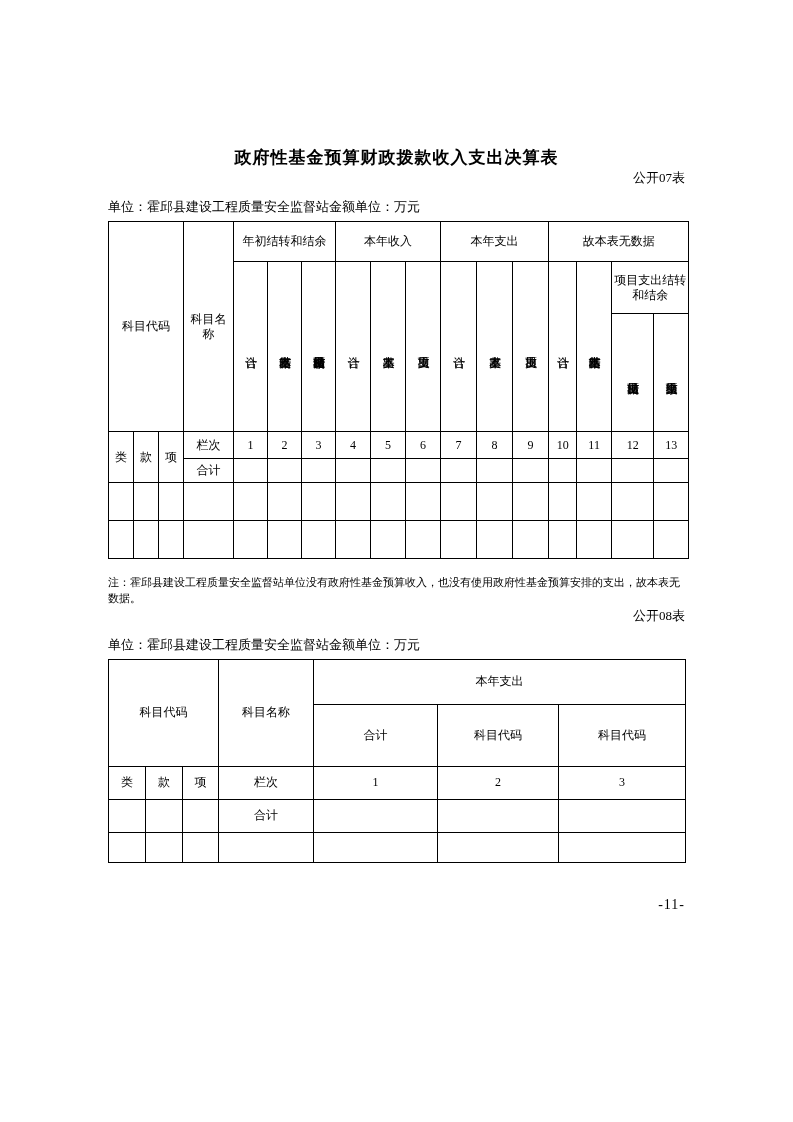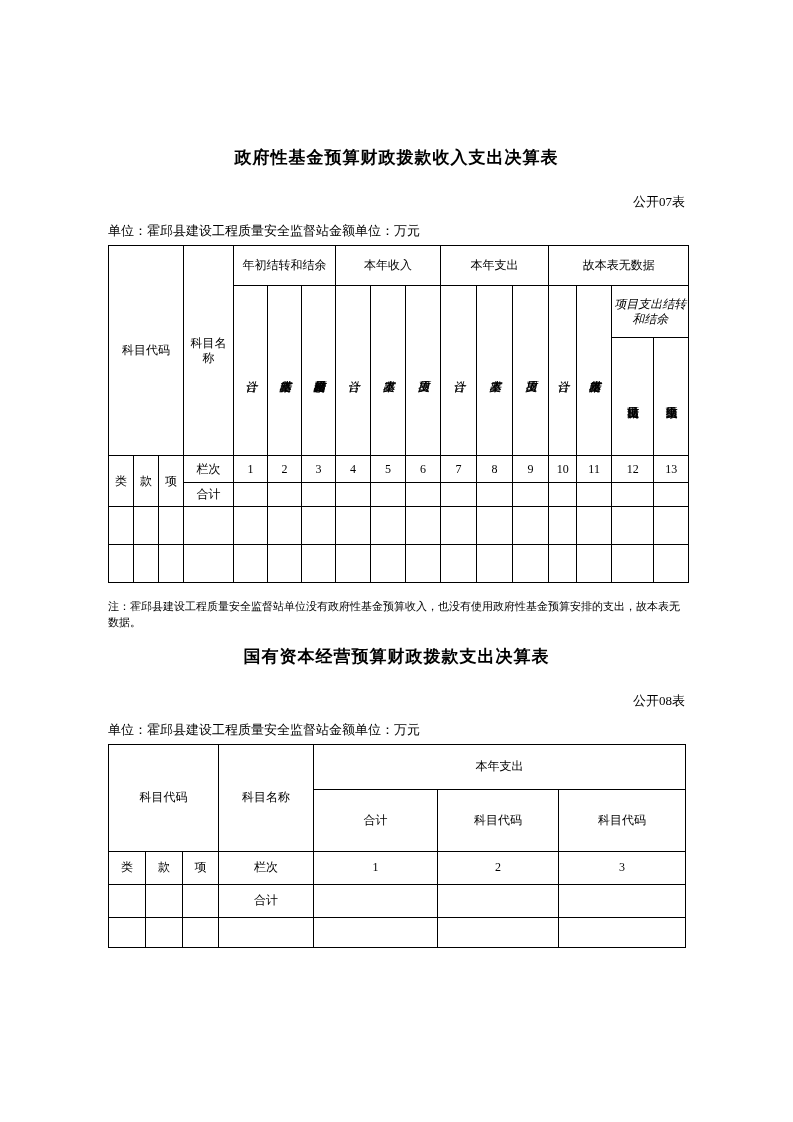--- a/index.html
+++ b/index.html
@@ -7,33 +7,33 @@
   .page {
     width: 793px; height: 976px; margin: 0 auto; background: #fff;
     padding: 146px 108px 0 108px; overflow: hidden; position: relative;
     font-family: "Liberation Serif", serif; color: #000;
   }
   .doc-title {
     margin: 0; text-align: center; font-family: "Liberation Sans", sans-serif;
     font-weight: 700; font-size: 17px; letter-spacing: 1px;
   }
   .doc-title.second { margin-top: 14px; }
-  .table-label { text-align: right; font-size: 13px; margin-top: 24px; }
+  .table-label { text-align: right; font-size: 13px; }
   .meta-row { display: flex; justify-content: flex-start; font-size: 13px; margin-top: 11px; margin-bottom: 5px; }
   table { border-collapse: collapse; table-layout: fixed; width: 577px; }
   td {
     border: 1px solid #000; text-align: center; vertical-align: middle;
     font-size: 12px; padding: 1px 2px; overflow: hidden; line-height: 1.25;
   }
   .vtext {
     writing-mode: vertical-lr; text-orientation: upright;
     margin: 0 auto; line-height: 1.1; font-size: 12px;
   }
   tr.rh40 { height: 40px; }
-  tr.rh52 { height: 52px; font-style: italic; }
+  tr.rh52 { height: 52px; }
   tr.rh118 { height: 118px; }
   tr.rh27 { height: 27px; }
   tr.rh24 { height: 24px; }
   tr.rh38 { height: 38px; }
   tr.rh45 { height: 45px; }
   tr.rh62 { height: 62px; }
   tr.rh33 { height: 33px; }
   tr.rh30 { height: 30px; }
   .note { font-size: 11px; line-height: 1.45; margin-top: 16px; }
   .page-number { text-align: right; font-size: 14px; margin-top: 34px; letter-spacing: 1px; }
@@ -194,21 +194,20 @@
         <td></td>
         <td></td>
         <td></td>
         <td></td>
       </tr>
     </tbody>
   </table>
 
   <div class="note">注：霍邱县建设工程质量安全监督站单位没有政府性基金预算收入，也没有使用政府性基金预算安排的支出，故本表无数据。</div>
 
-  <h1 class="doc-title second">国有资本经营预算财政拨款支出决算表</h1>
   <div class="table-label">公开08表</div>
   <div class="meta-row">
     <span>单位：霍邱县建设工程质量安全监督站</span>
     <span>金额单位：万元</span>
   </div>
 
   <table>
     <colgroup>
       <col style="width:37px">
         <col style="width:37px">

